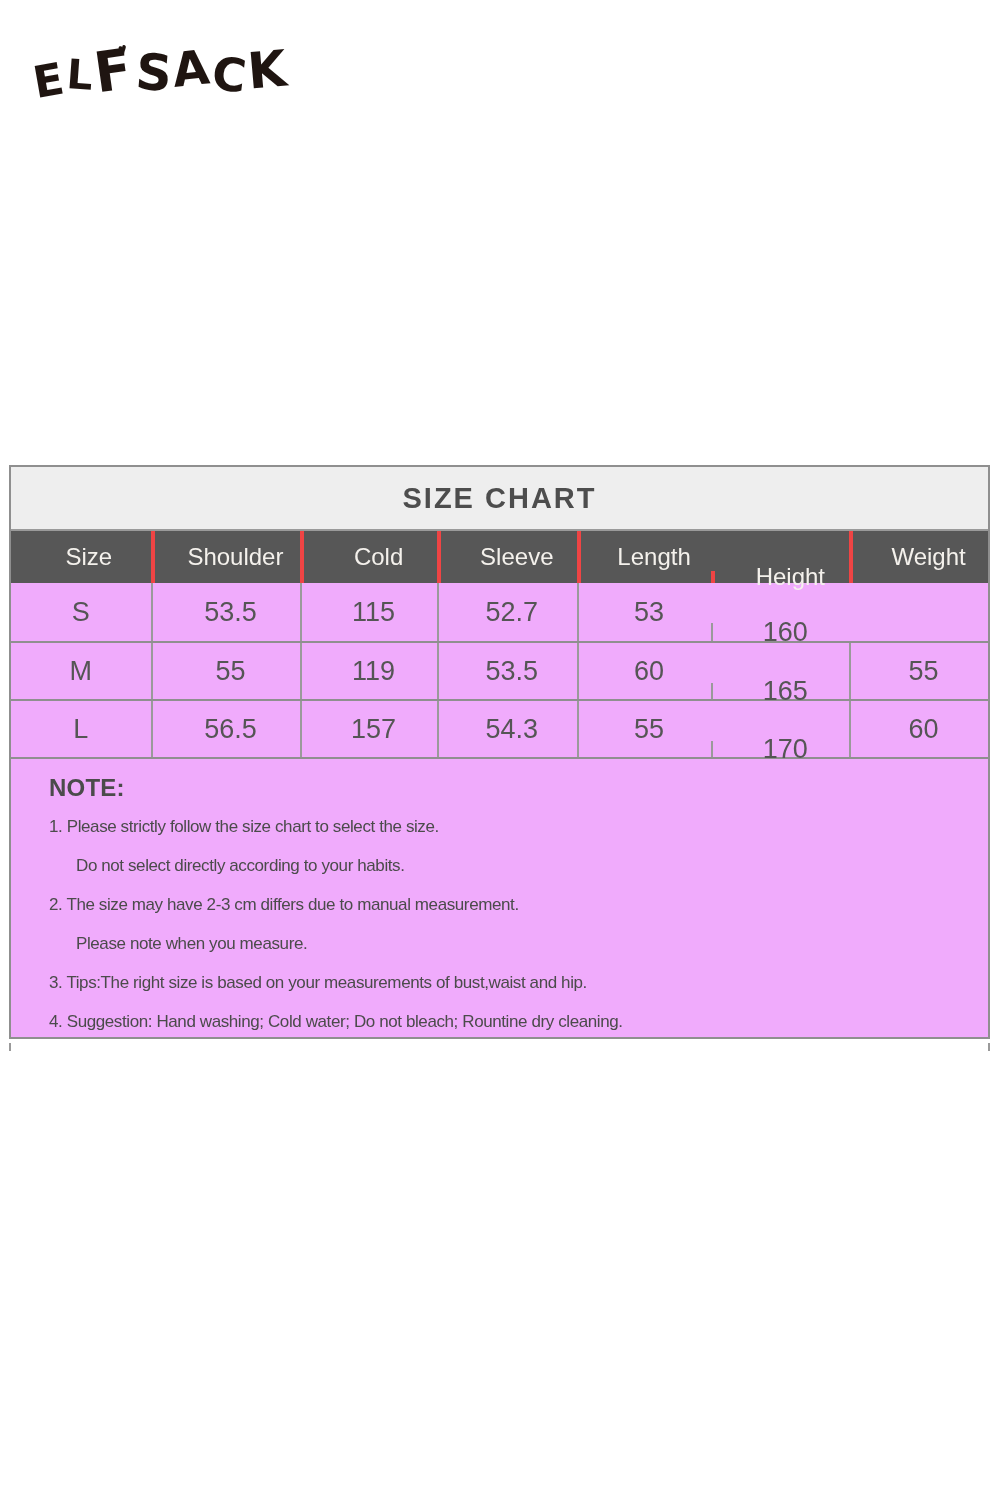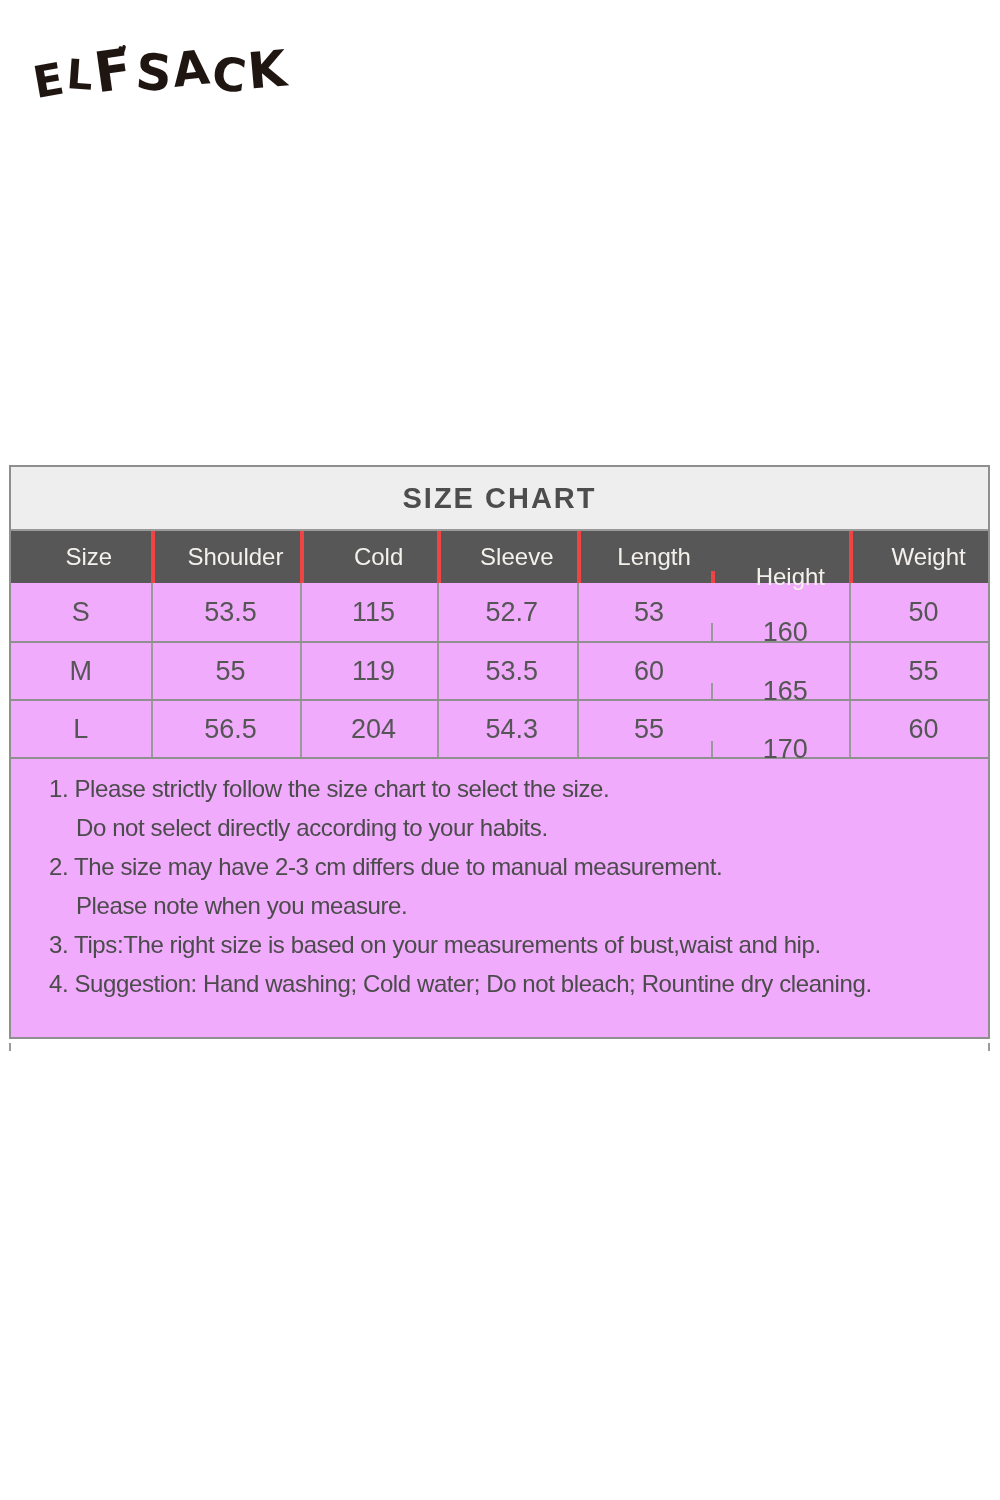--- a/index.html
+++ b/index.html
@@ -30,21 +30,21 @@
   .data-row { height:58px; display:flex; border-top:2px solid #8f8f8f; }
   .data-row:first-of-type { border-top:none; }
   .data-row .cell { display:flex; align-items:center; justify-content:center; color:#555555; font-size:27px; }
   .data-row .cell + .cell { border-left:2px solid #9a9a9a;padding-left:8px; }
   .c0{ width:14.3%; } .c1{ width:15.3%; } .c2{ width:14.0%; } .c3{ width:14.3%;text-align:right; }
   .c4{ width:13.8%; } .c5{ width:14.1%;margin-top:40px; } .c6{ width:14.2%; }
 
   
   .note { height:280px; border-top:2px solid #8f8f8f; padding:10px 14px 0 38px; color:#4b4b4b; }
   .note .heading { font-size:24px; font-weight:bold; letter-spacing:0.2px; line-height:38px; }
-  .note .line { font-size:24px; letter-spacing:-0.4px; line-height:39px; white-space:nowrap; }
+  .note .line { font-size:17px; letter-spacing:-0.4px; line-height:39px; white-space:nowrap; }
   .note .line.indent { padding-left:27px; }
 
   
   .stub { position:absolute; width:2px; height:8px; background:#9a9a9a; top:1043px; }
   .stub.left { left:9px; } .stub.right { left:988px; }
 </style>
 </head>
 <body>
 
 <div class="stage">
@@ -66,42 +66,42 @@
         <div class="hcell c6">Weight</div>
       </div>
     <div id="table-body">
         <div class="data-row">
           <div class="cell c0">S</div>
           <div class="cell c1">53.5</div>
           <div class="cell c2">115</div>
           <div class="cell c3">52.7</div>
           <div class="cell c4">53</div>
           <div class="cell c5">160</div>
-          <div class="cell c6">50</div>
         </div>
         <div class="data-row">
           <div class="cell c0">M</div>
           <div class="cell c1">55</div>
           <div class="cell c2">119</div>
           <div class="cell c3">53.5</div>
           <div class="cell c4">60</div>
           <div class="cell c5">165</div>
           <div class="cell c6">55</div>
         </div>
         <div class="data-row">
           <div class="cell c0">L</div>
           <div class="cell c1">56.5</div>
-          <div class="cell c2">204</div>
+          <div class="cell c2">157</div>
           <div class="cell c3">54.3</div>
           <div class="cell c4">55</div>
           <div class="cell c5">170</div>
           <div class="cell c6">60</div>
         </div>
       </div>
     <div class="note">
+      <div class="heading">NOTE:</div>
       <div id="note-lines">
           <div class="line">1. Please strictly follow the size chart to select the size.</div>
           <div class="line indent">Do not select directly according to your habits.</div>
           <div class="line">2. The size may have 2-3 cm differs due to manual measurement.</div>
           <div class="line indent">Please note when you measure.</div>
           <div class="line">3. Tips:The right size is based on your measurements of bust,waist and hip.</div>
           <div class="line">4. Suggestion: Hand washing; Cold water; Do not bleach; Rountine dry cleaning.</div>
         </div>
     </div>
   </div>

